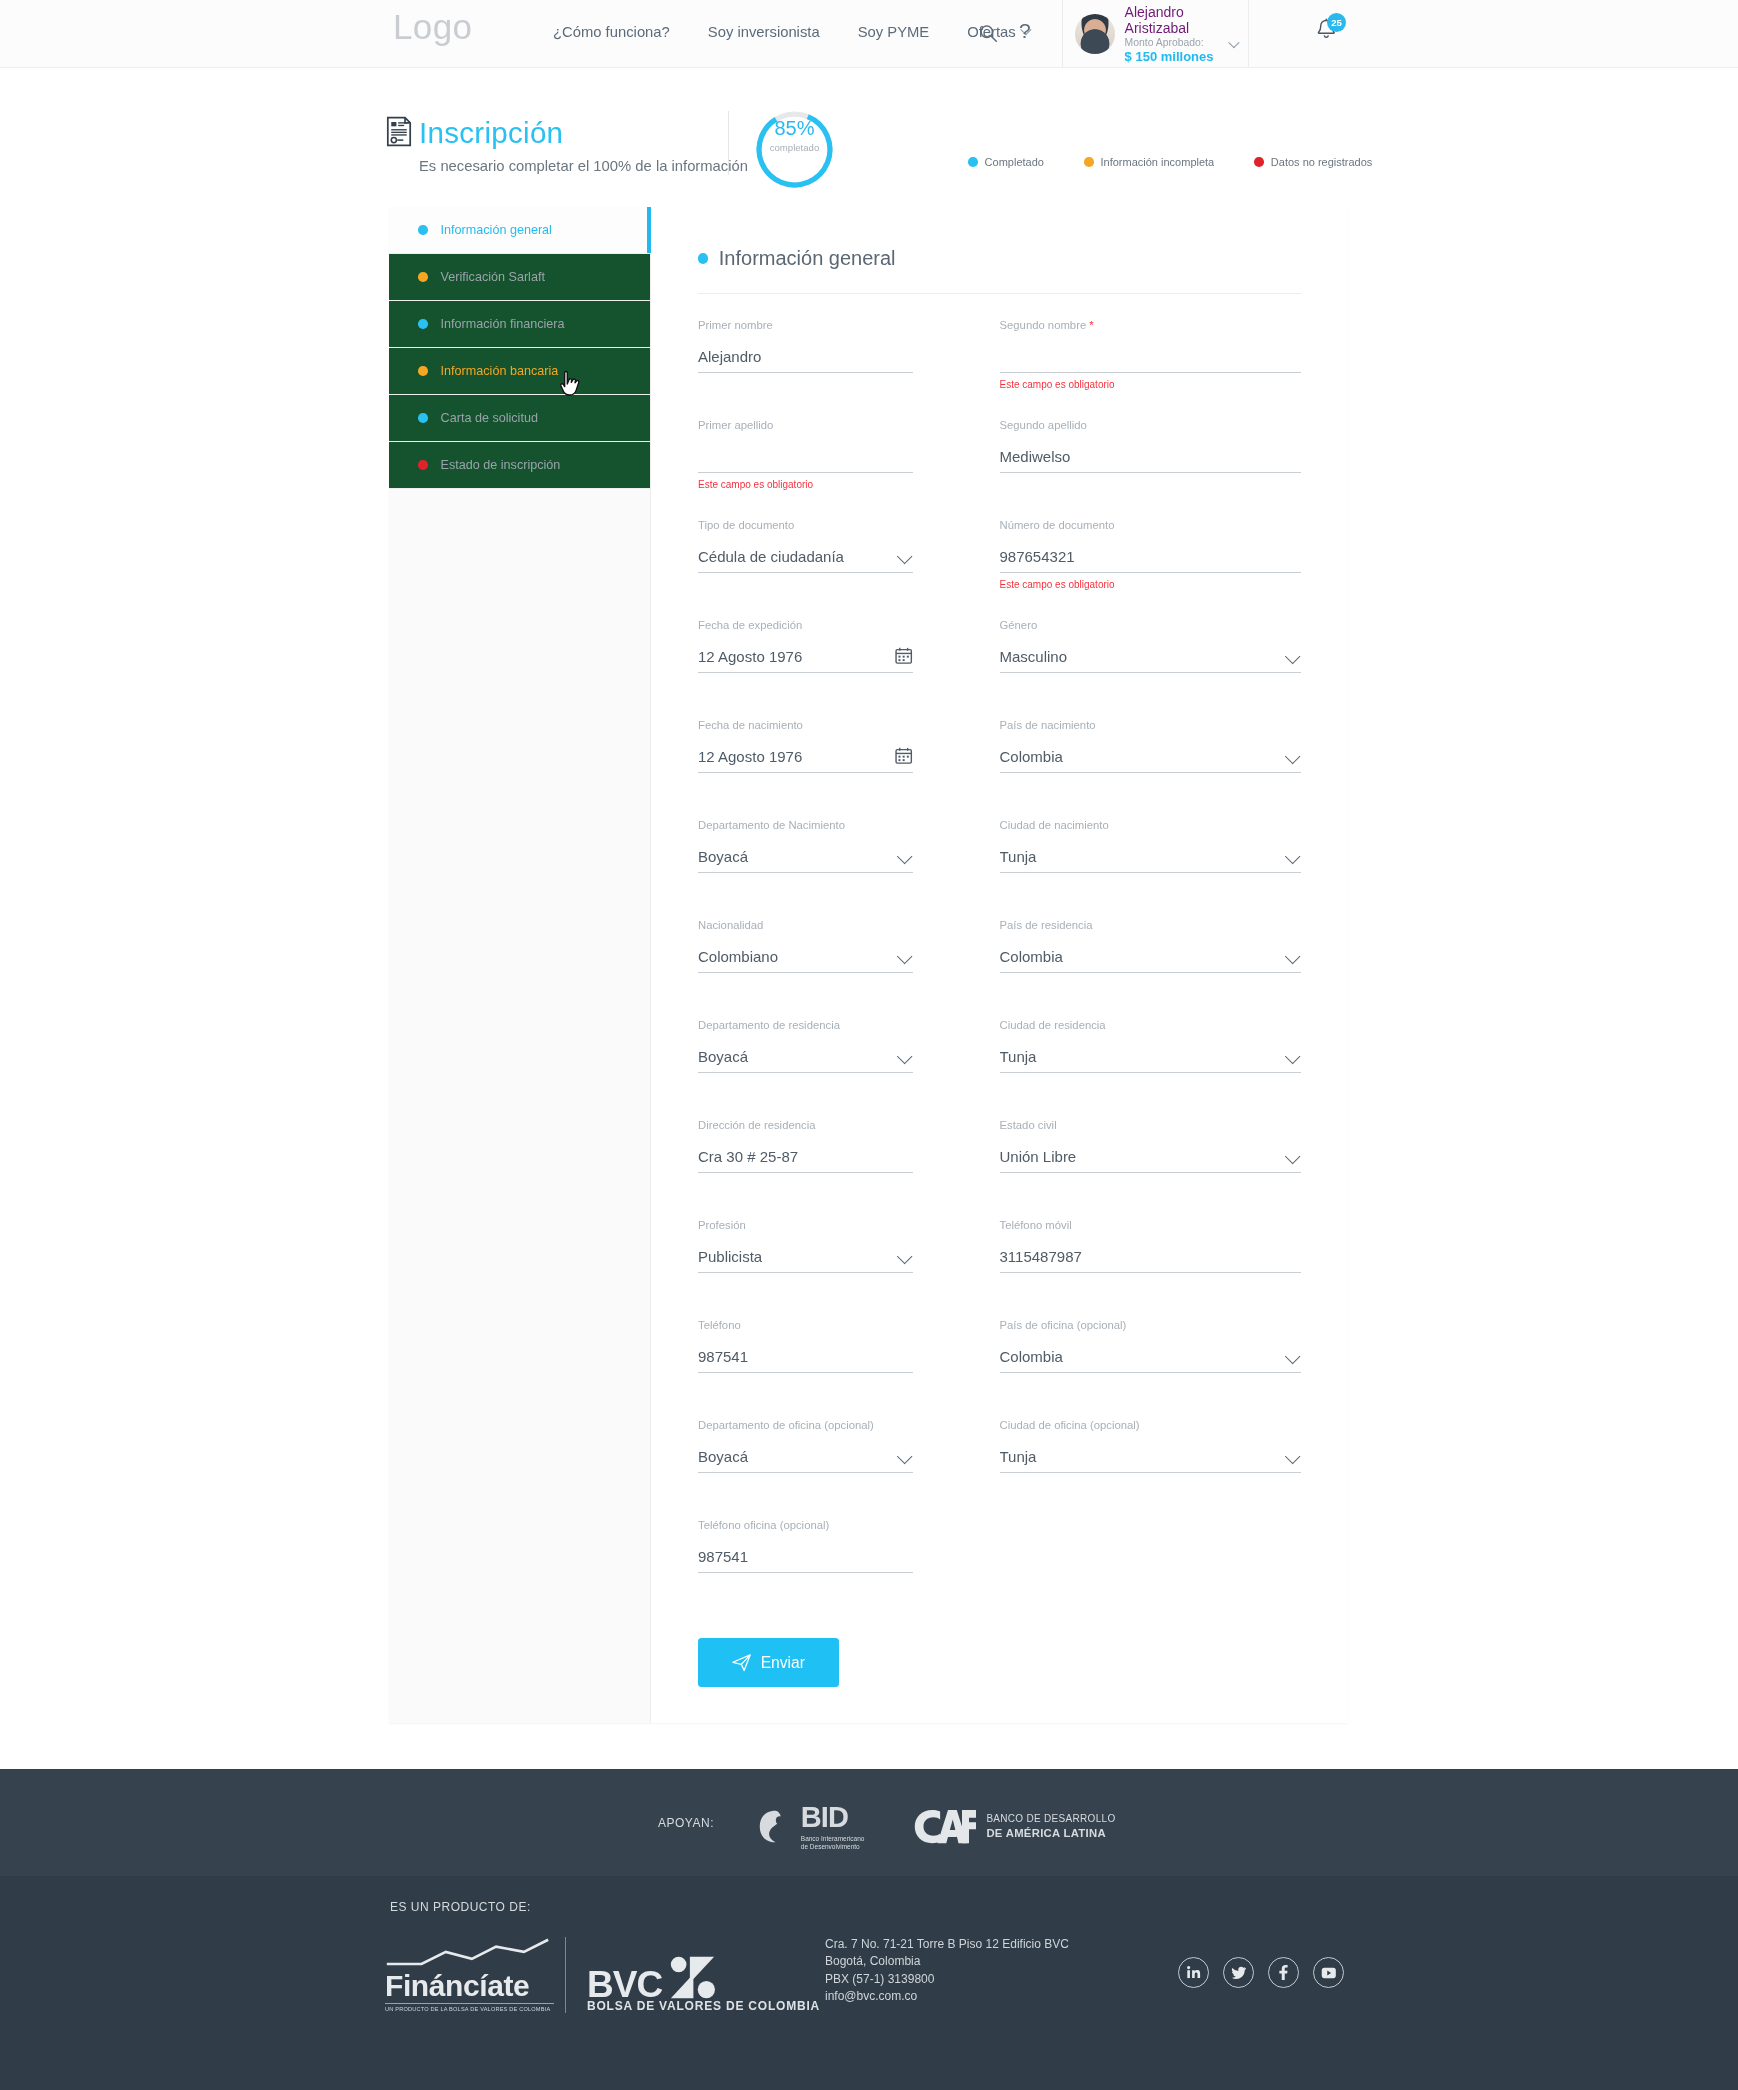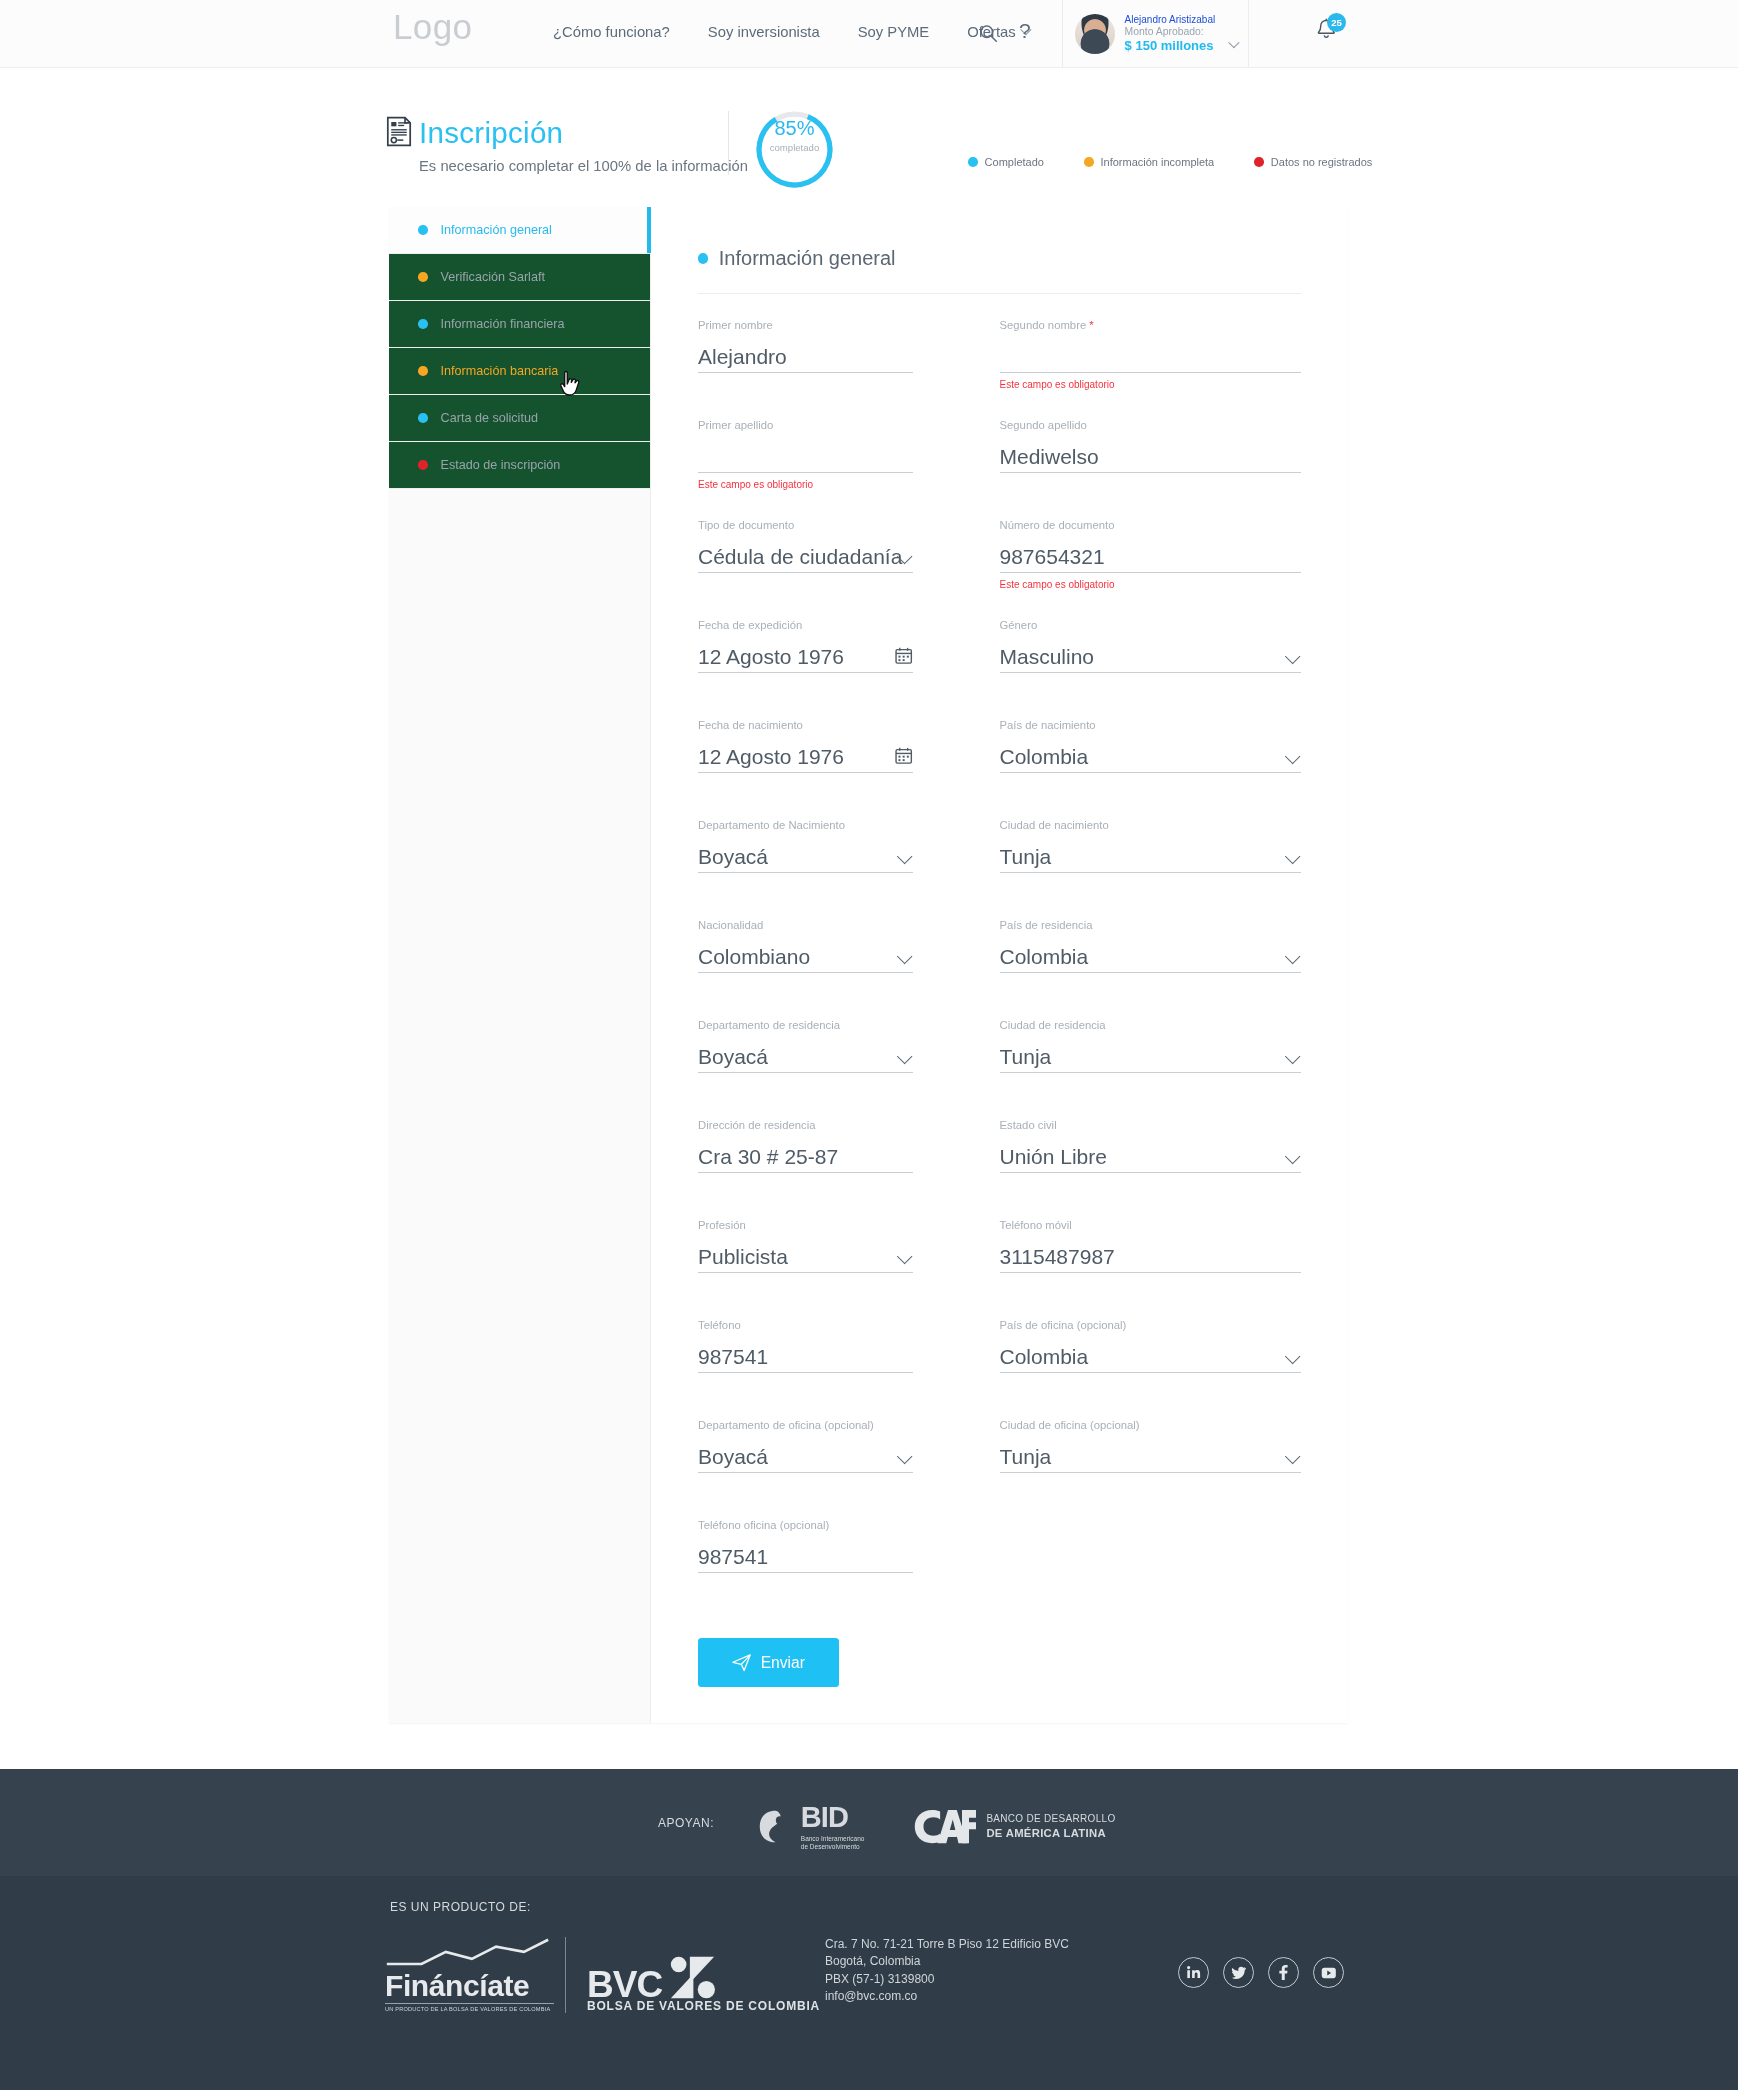--- a/index.html
+++ b/index.html
@@ -42,21 +42,21 @@
   .avatar {
     width:40px; height:40px; border-radius:50%;
     background:
       radial-gradient(circle at 50% 74%, #3d4a55 0 14px, rgba(0,0,0,0) 14.8px),
       radial-gradient(circle at 50% 40%, #d9ae93 0 10.4px, rgba(0,0,0,0) 11.3px),
       radial-gradient(ellipse at 50% 23%, #2f3a44 0 13px, rgba(0,0,0,0) 14px),
       linear-gradient(#efe7e0,#d8cec6);
     background-repeat:no-repeat; flex:0 0 auto; overflow:hidden;
   }
   .user-text { margin-left:9.6px; line-height:1.18; }
-  .user-name { font-size:10px; color:#1d4ed8; }
+  .user-name { font-size:14px; color:#701a75; }
   .user-sub { font-size:10.4px; color:#9aa4ae; }
   .user-amount { font-size:13px; color:#1fbaf0; font-weight:700; }
   .user-caret { position:absolute; right:10.4px; bottom:19px; }
 
   .bell-wrap { position:absolute; left:1315px; top:17.4px; }
   .badge {
     position:absolute; left:12px; top:-4.3px;
     min-width:19px; height:19px; border-radius:9.6px; background:#2bb8ec;
     color:#fff; font-size:9.6px; display:flex; align-items:center; justify-content:center;
     padding:0 3.5px; font-weight:600;
@@ -113,21 +113,21 @@
   
   .grid { margin-top:26px; display:flex; flex-wrap:wrap; }
   .field { width:50%; padding-right:0; margin-bottom:0; height:100px; position:relative; }
   .field.col-left { padding-right:87px; }
   .field.col-right { padding-left:0px; }
   .f-label { font-size:11.3px; color:#a8b0b8; line-height:1.1; }
   .f-inputline {
     margin-top:13px; position:relative; border-bottom:0.9px solid #c9ced3; height:28px;
   }
   .f-value {
-    font-size:21px; color:#4f5b66; line-height:24px; border:none; background:none;
+    font-size:15px; color:#4f5b66; line-height:24px; border:none; background:none;
     width:100%; padding:0; outline:none; font-family:"Liberation Sans", sans-serif;
   }
   .f-err { margin-top:6px; font-size:10px; color:#f5333f; }
   .chev {
     position:absolute; right:2.6px; top:6px;
     width:11.3px; height:11.3px; border-right:1.7px solid #5d6a76; border-bottom:1.7px solid #5d6a76;
     transform:rotate(45deg);
   }
   .cal-ic { position:absolute; right:0px; top:1.7px; }
   .req { color:#f5333f; }

